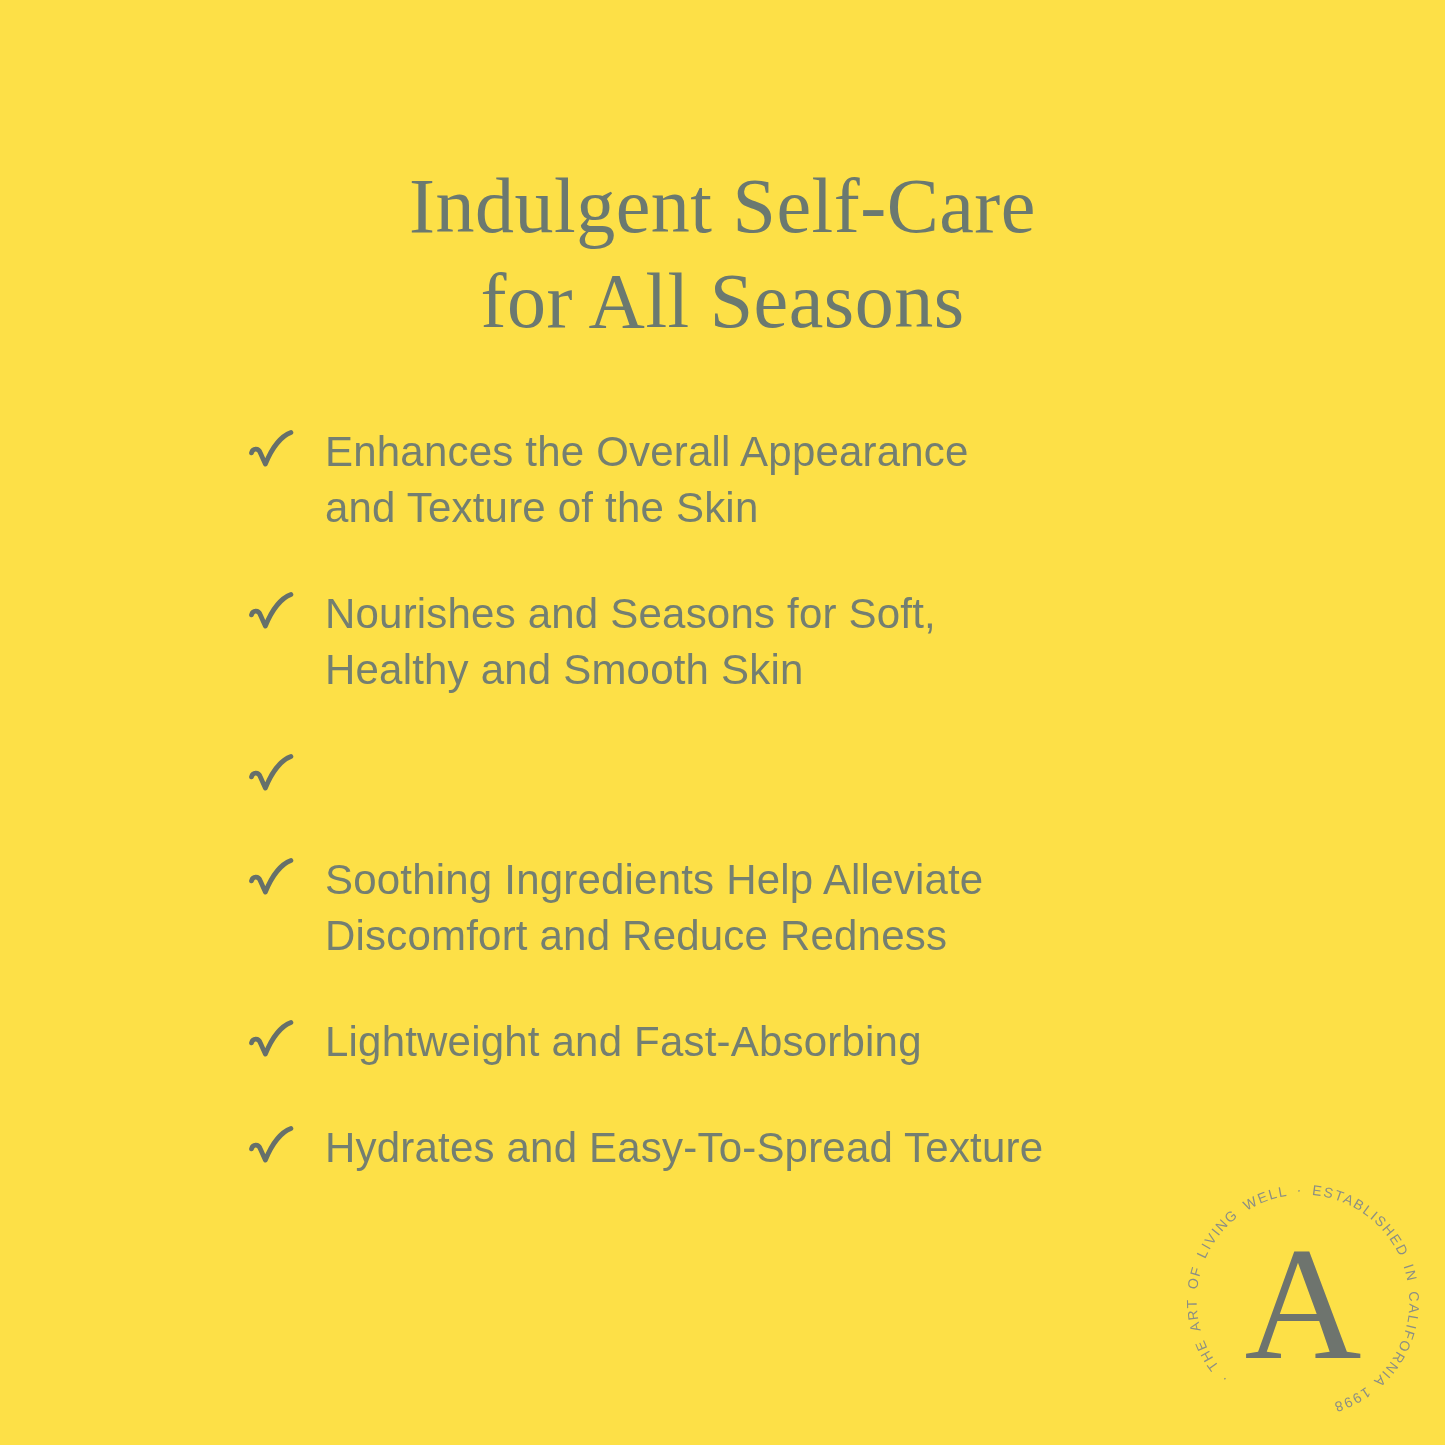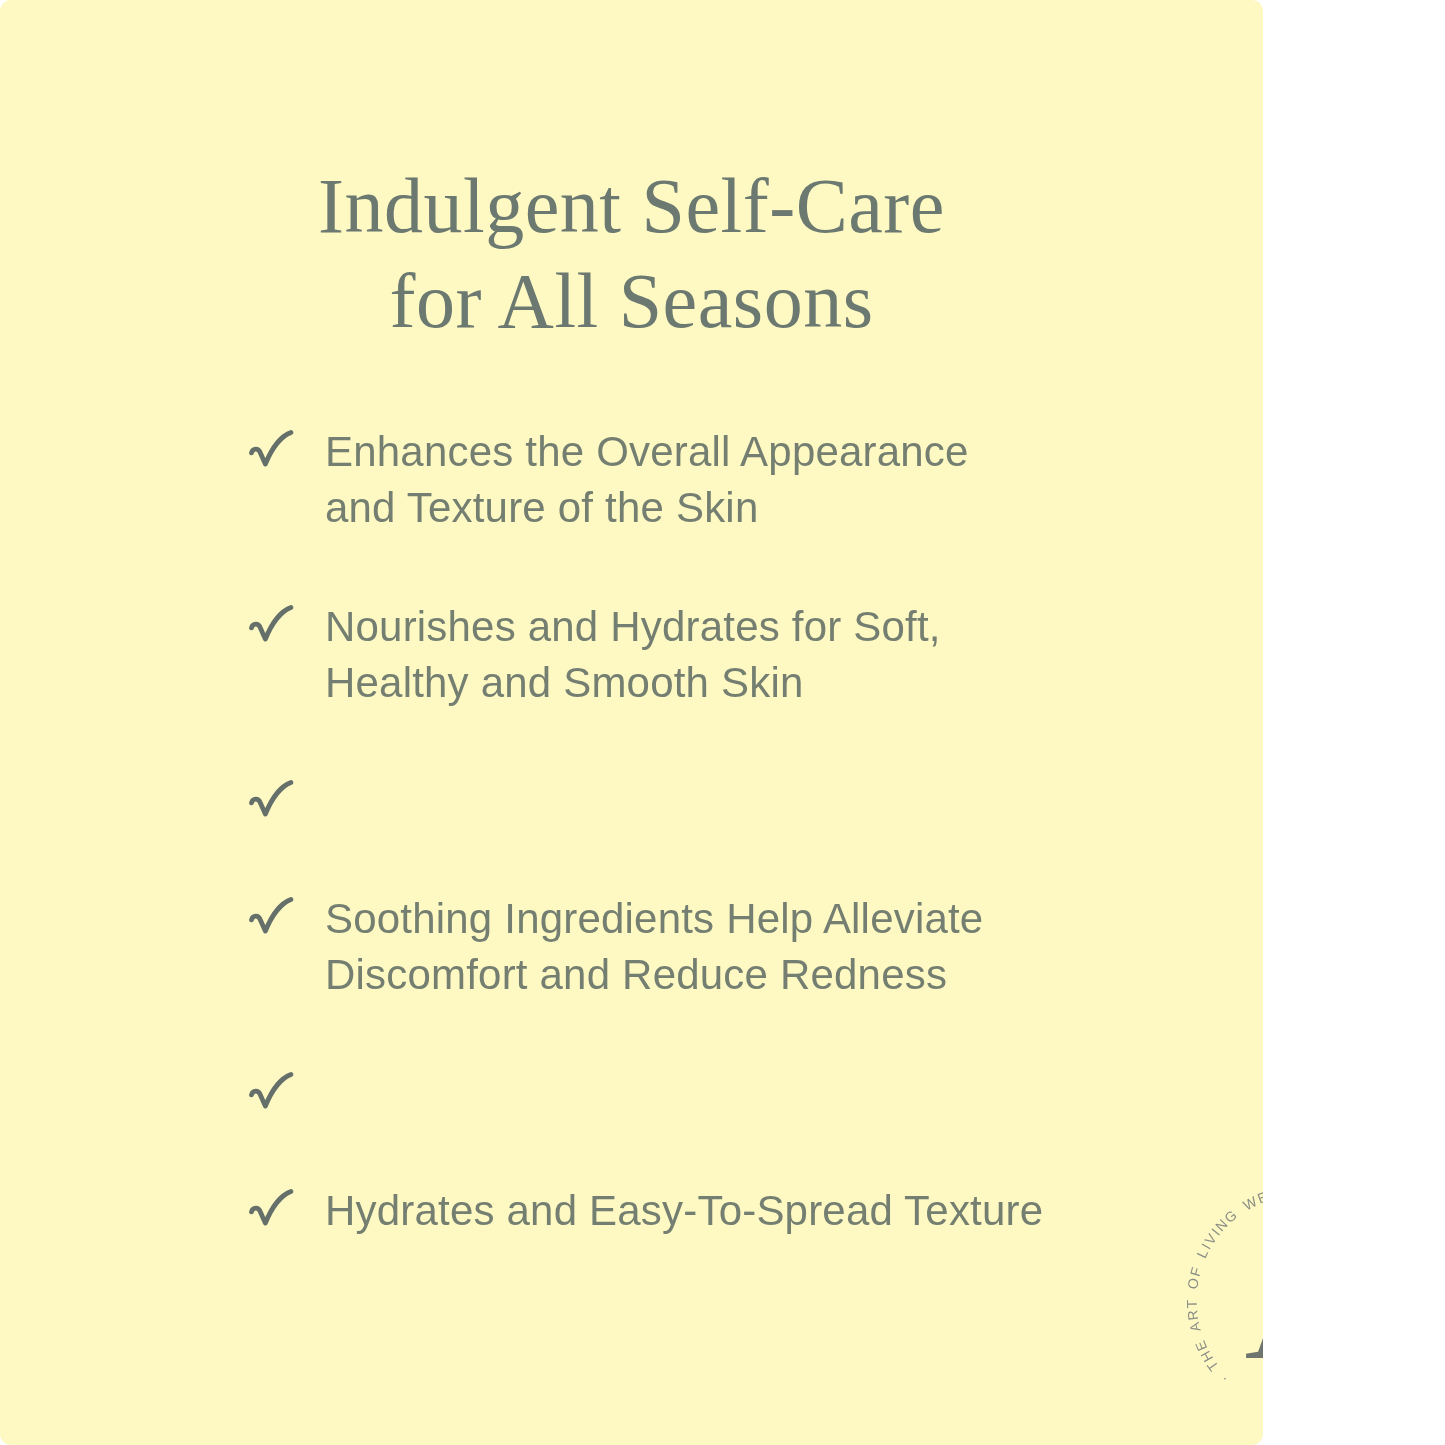--- a/index.html
+++ b/index.html
@@ -1,24 +1,23 @@
 <!DOCTYPE html>
 <html><head>
 <meta charset="utf-8">
 <style>
   * { margin: 0; padding: 0; box-sizing: border-box; }
   html, body { background: #ffffff; }
   .page {
     position: relative;
-    width: 1263px;
+    width: 1445px;
     height: 1445px;
-    background: #fef9c3;
+    background: #fde047;
     overflow: hidden;
     font-family: "Liberation Sans", sans-serif;
-    border-radius: 11px;
   }
   .title {
     position: absolute;
     top: 158px;
     left: 0;
     right: 0;
     text-align: center;
     font-family: "Liberation Serif", serif;
     font-size: 78px;
     line-height: 1.22;
@@ -26,21 +25,21 @@
     color: #6B7970;
     white-space: pre-line;
     letter-spacing: 0.5px;
   }
   .benefits {
     position: absolute;
     left: 245px;
     top: 424px;
     display: flex;
     flex-direction: column;
-    gap: 63px;
+    gap: 50px;
     width: 920px;
   }
   .benefit-item {
     display: flex;
     align-items: flex-start;
     gap: 28px;
   }
   .check {
     width: 52px;
     height: 52px;
@@ -96,21 +95,21 @@
         <path d="M 7.5 31 C 9 25.5 15.5 25.5 17.5 30.5 L 23.5 44 C 31 25 42 11.5 53 7.5"></path>
       </svg>
       <div class="benefit-text">Enhances the Overall Appearance
 and Texture of the Skin</div>
     </div>
 
     <div class="benefit-item">
       <svg class="check" viewBox="0 0 60 60" aria-hidden="true">
         <path d="M 7.5 31 C 9 25.5 15.5 25.5 17.5 30.5 L 23.5 44 C 31 25 42 11.5 53 7.5"></path>
       </svg>
-      <div class="benefit-text">Nourishes and Hydrates for Soft,
+      <div class="benefit-text">Nourishes and Seasons for Soft,
 Healthy and Smooth Skin</div>
     </div>
 
     <div class="benefit-item">
       <svg class="check" viewBox="0 0 60 60" aria-hidden="true">
         <path d="M 7.5 31 C 9 25.5 15.5 25.5 17.5 30.5 L 23.5 44 C 31 25 42 11.5 53 7.5"></path>
       </svg>
     </div>
 
     <div class="benefit-item">
@@ -118,20 +117,21 @@
         <path d="M 7.5 31 C 9 25.5 15.5 25.5 17.5 30.5 L 23.5 44 C 31 25 42 11.5 53 7.5"></path>
       </svg>
       <div class="benefit-text">Soothing Ingredients Help Alleviate
 Discomfort and Reduce Redness</div>
     </div>
 
     <div class="benefit-item">
       <svg class="check" viewBox="0 0 60 60" aria-hidden="true">
         <path d="M 7.5 31 C 9 25.5 15.5 25.5 17.5 30.5 L 23.5 44 C 31 25 42 11.5 53 7.5"></path>
       </svg>
+      <div class="benefit-text">Lightweight and Fast-Absorbing</div>
     </div>
 
     <div class="benefit-item">
       <svg class="check" viewBox="0 0 60 60" aria-hidden="true">
         <path d="M 7.5 31 C 9 25.5 15.5 25.5 17.5 30.5 L 23.5 44 C 31 25 42 11.5 53 7.5"></path>
       </svg>
       <div class="benefit-text">Hydrates and Easy-To-Spread Texture</div>
     </div>
   </div>
 

